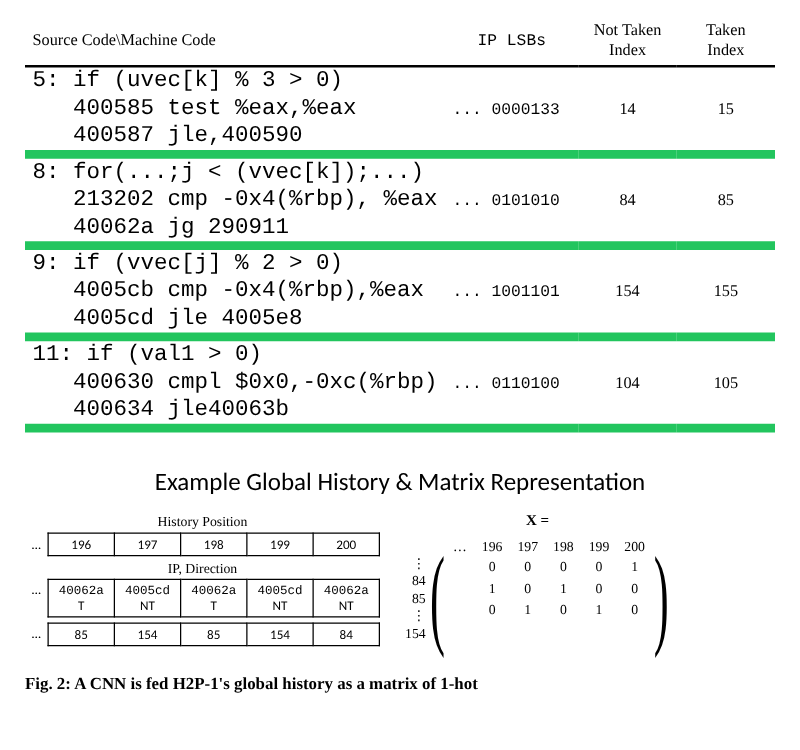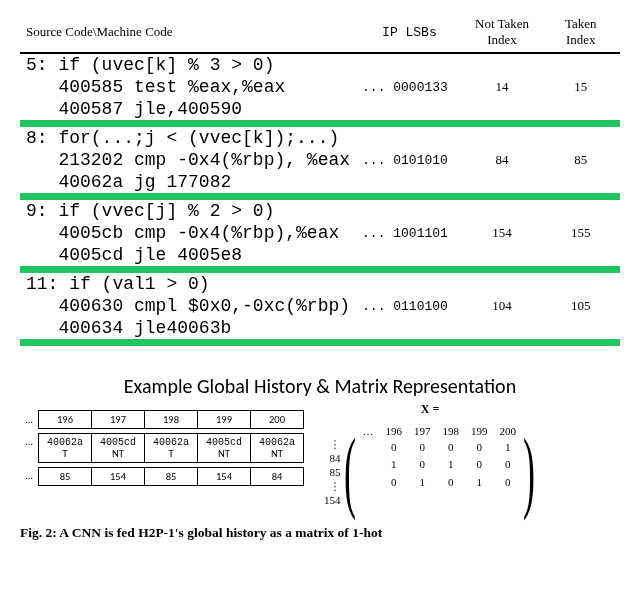--- a/index.html
+++ b/index.html
@@ -150,21 +150,21 @@
       <tr>
         <td class="first-col code">8: for(...;j &lt; (vvec[k]);...)</td>
     <td class="ip-col" rowspan="3" style="vertical-align:middle">... 0101010</td>
     <td class="nt-col" rowspan="3" style="vertical-align:middle">84</td>
     <td class="t-col" rowspan="3" style="vertical-align:middle">85</td>
       </tr>
       <tr>
         <td class="first-col code">   213202 cmp -0x4(%rbp), %eax</td>
       </tr>
       <tr class="grp">
-        <td class="first-col code">   40062a jg 177082</td>
+        <td class="first-col code">   40062a jg 290911</td>
       </tr>
       <tr>
         <td class="first-col code">9: if (vvec[j] % 2 &gt; 0)</td>
     <td class="ip-col" rowspan="3" style="vertical-align:middle">... 1001101</td>
     <td class="nt-col" rowspan="3" style="vertical-align:middle">154</td>
     <td class="t-col" rowspan="3" style="vertical-align:middle">155</td>
       </tr>
       <tr>
         <td class="first-col code">   4005cb cmp -0x4(%rbp),%eax</td>
       </tr>
@@ -183,32 +183,34 @@
       <tr class="grp">
         <td class="first-col code">   400634 jle40063b</td>
       </tr>
     </tbody>
 </table>
 
 <div class="example-title">Example Global History &amp; Matrix Representation</div>
 
 <div class="bottom-flex">
   <div class="left-block">
+    <div class="hist-label">History Position</div>
     <table class="hist">
         <tbody>
           <tr id="hist-pos">
             <td class="ellipsis">…</td>
             <td>196</td>
             <td>197</td>
             <td>198</td>
             <td>199</td>
             <td>200</td>
           </tr>
         </tbody>
       </table>
+    <div class="hist-label">IP, Direction</div>
     <table class="hist ipdir">
         <tbody>
           <tr id="hist-ipdir">
             <td class="ellipsis">…</td>
             <td><span class="ipcell-code">40062a</span><br>T</td>
             <td><span class="ipcell-code">4005cd</span><br>NT</td>
             <td><span class="ipcell-code">40062a</span><br>T</td>
             <td><span class="ipcell-code">4005cd</span><br>NT</td>
             <td><span class="ipcell-code">40062a</span><br>NT</td>
           </tr>

